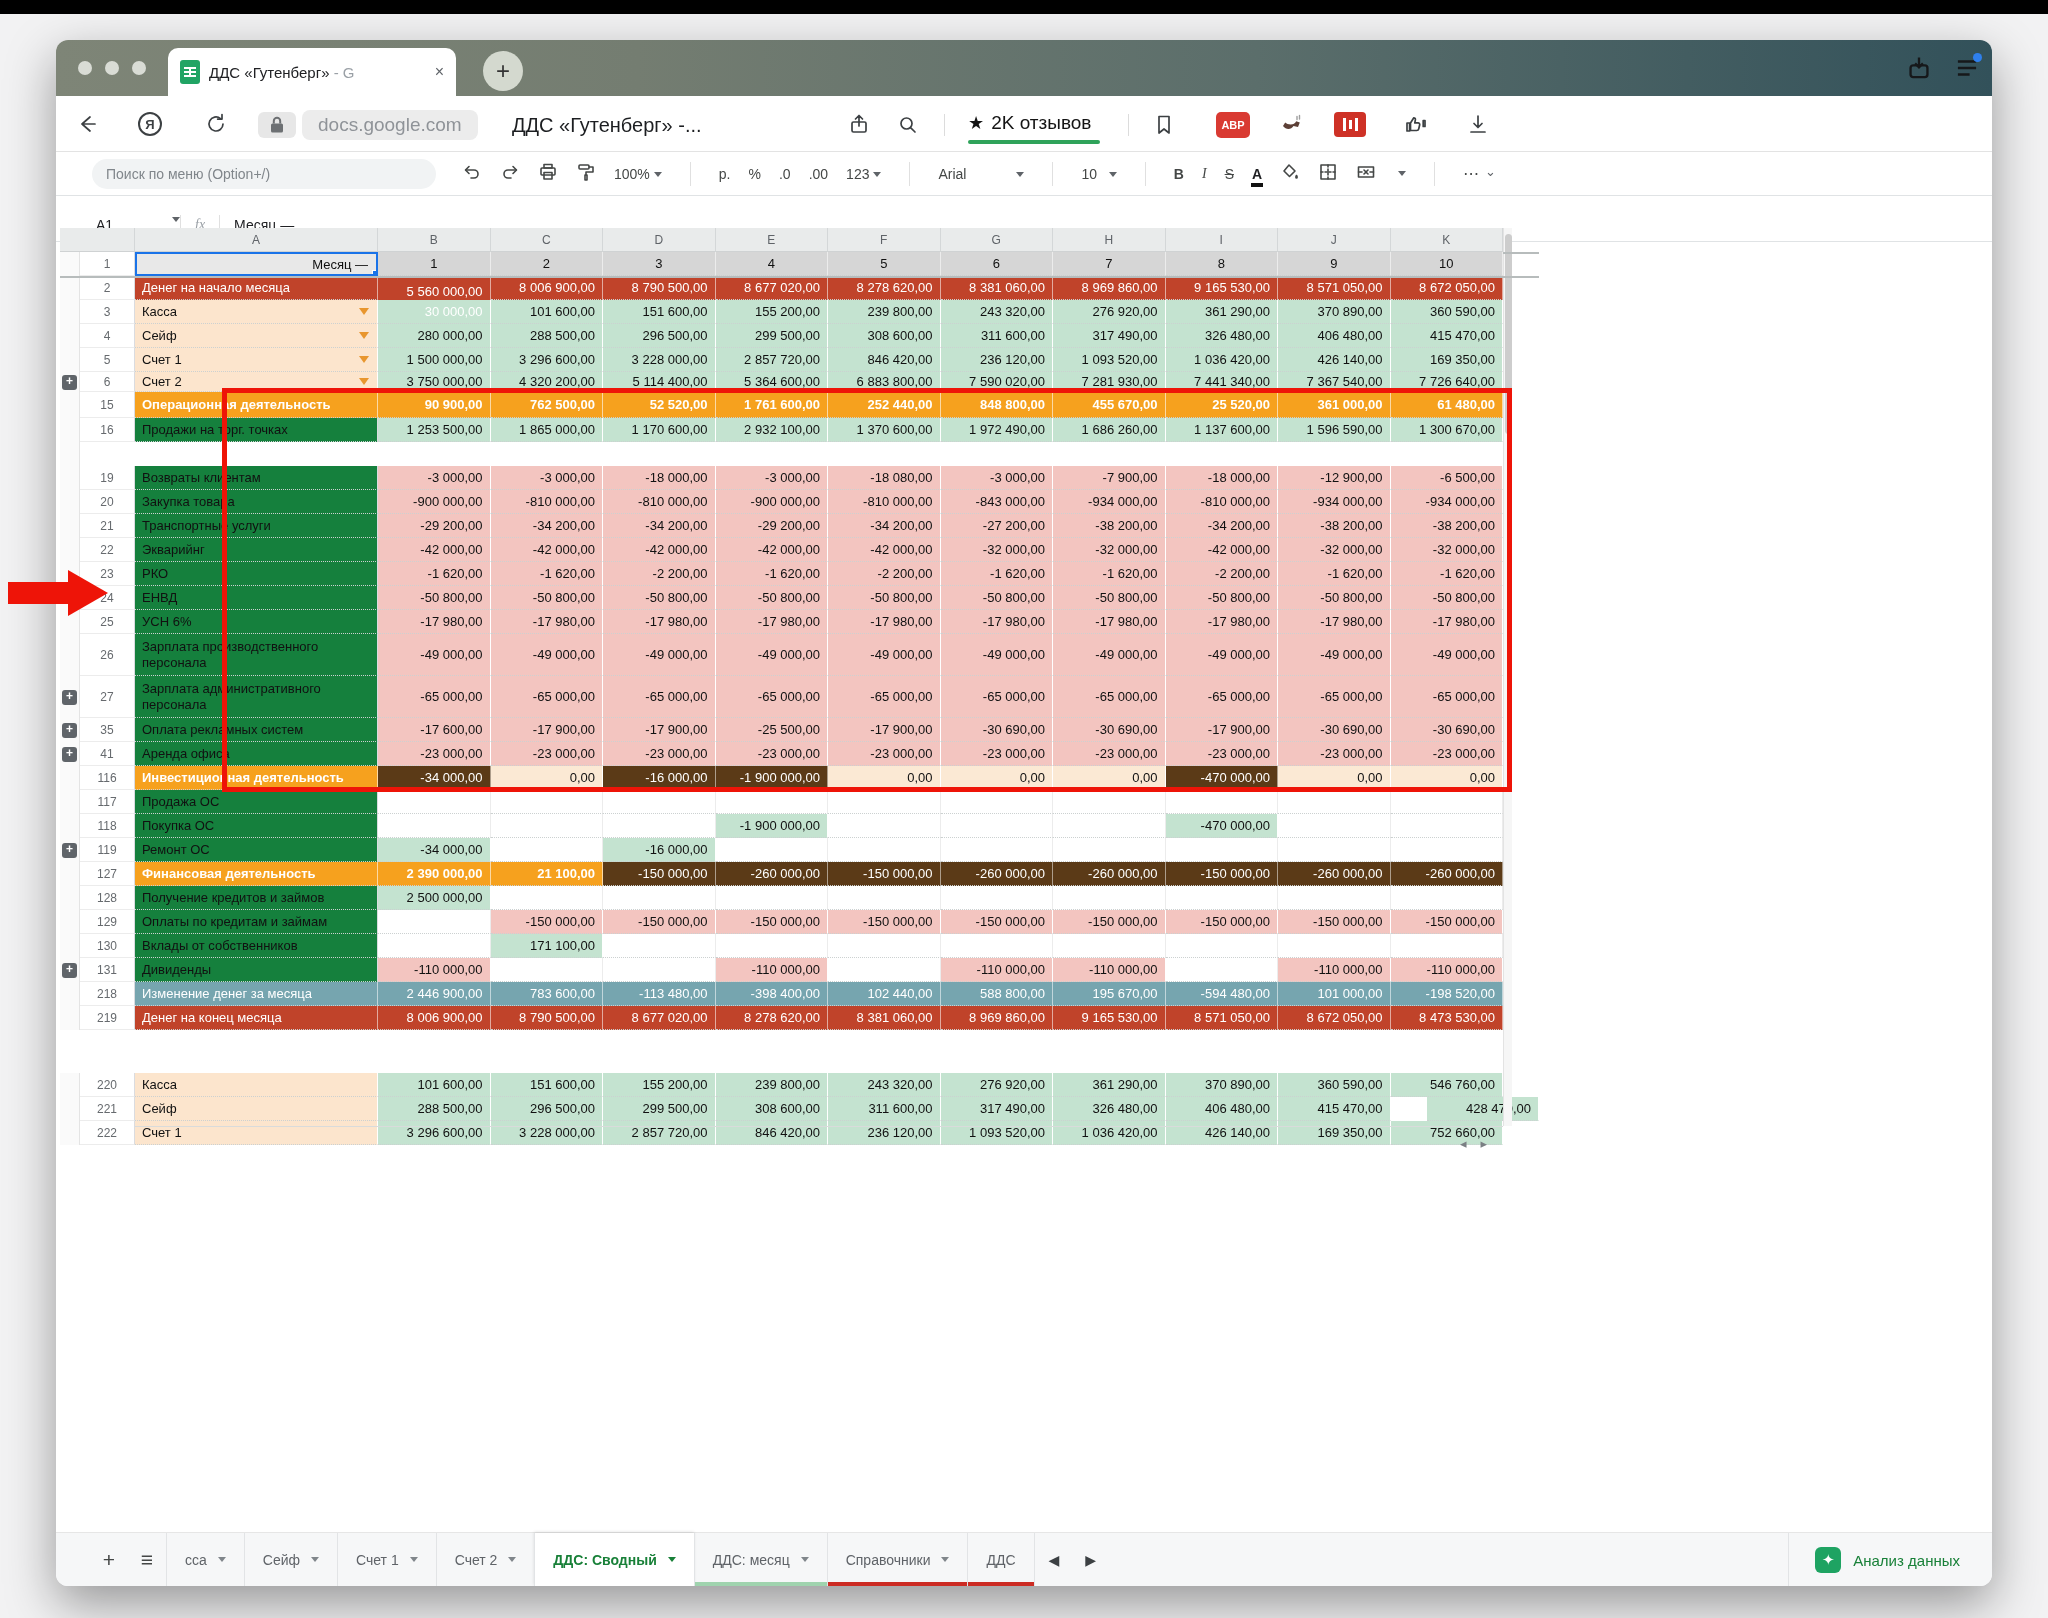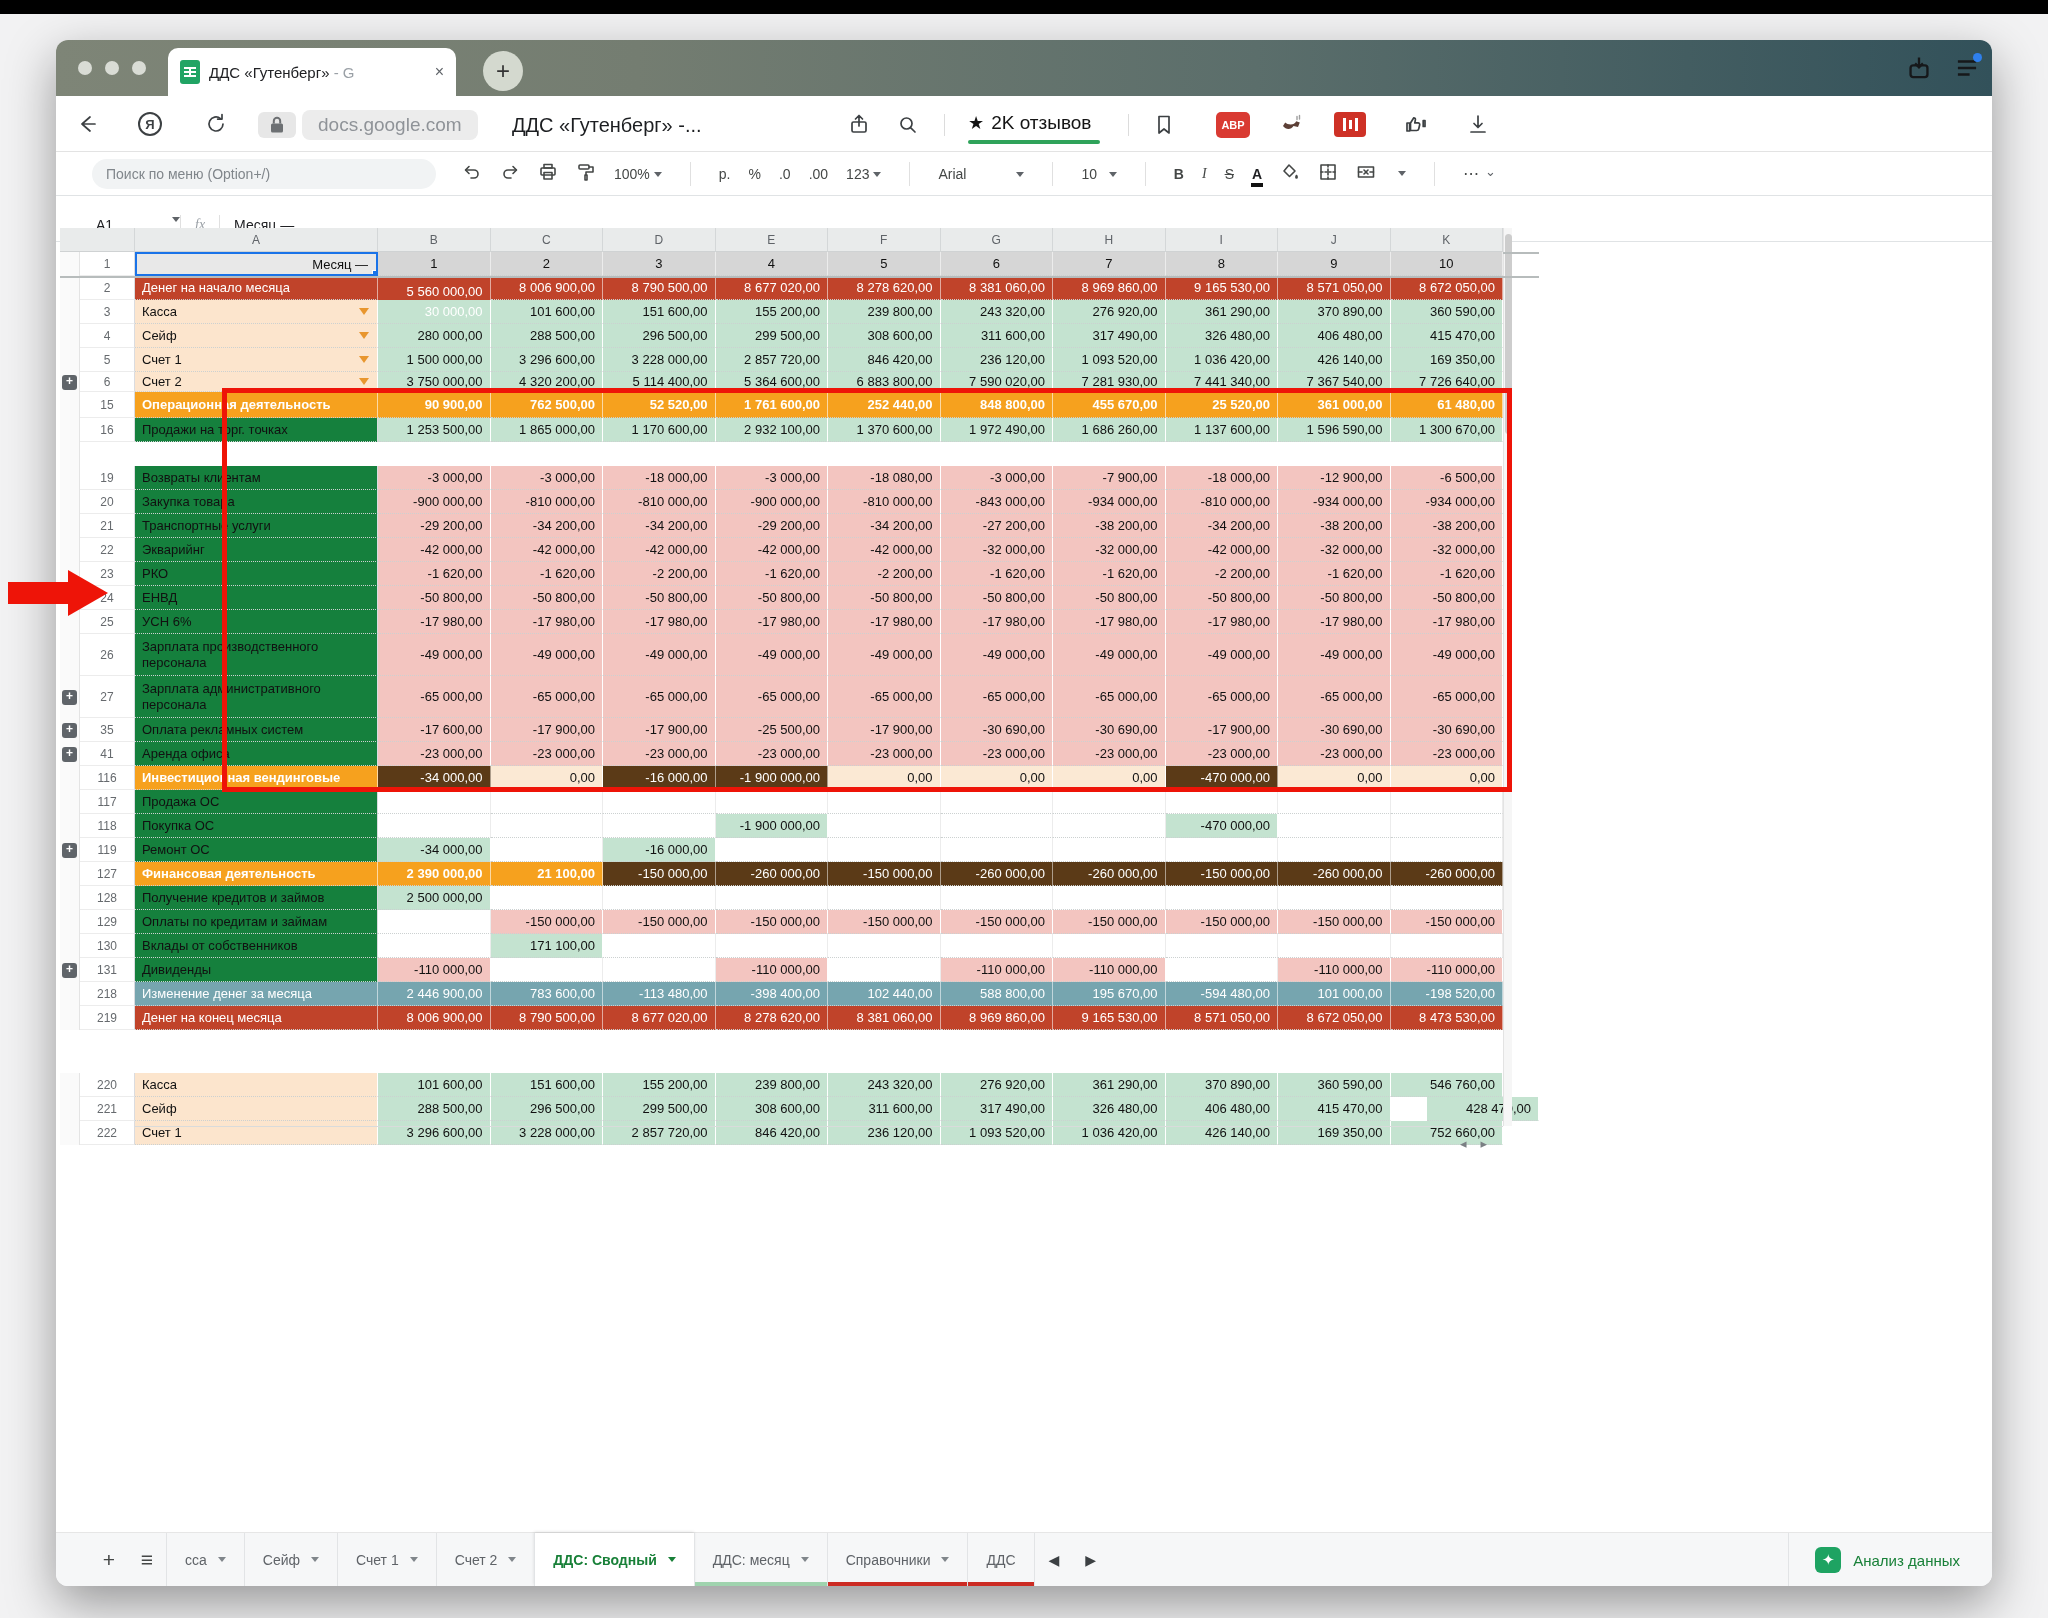--- a/index.html
+++ b/index.html
@@ -655,21 +655,21 @@
         <div class="gcell val bg-pink" style="height: 24px;">-23 000,00</div>
         <div class="gcell val bg-pink" style="height: 24px;">-23 000,00</div>
         <div class="gcell val bg-pink" style="height: 24px;">-23 000,00</div>
         <div class="gcell val bg-pink" style="height: 24px;">-23 000,00</div>
         <div class="gcell val bg-pink" style="height: 24px;">-23 000,00</div>
       </div>
       <div class="grow" style="height: 24px;">
         <div class="gcell gut" style="height: 24px;"></div>
         <div class="gcell rnum" style="height: 24px;">116</div>
         <div class="gcell lbl bg-orange" style="height: 24px; font-weight: bold;">
-          <span>Инвестиционная вендинговые</span>
+          <span>Инвестиционная деятельность</span>
         </div>
         <div class="gcell val bg-brown" style="height: 24px;">-34 000,00</div>
         <div class="gcell val bg-cream" style="height: 24px;">0,00</div>
         <div class="gcell val bg-brown" style="height: 24px;">-16 000,00</div>
         <div class="gcell val bg-brown" style="height: 24px;">-1 900 000,00</div>
         <div class="gcell val bg-cream" style="height: 24px;">0,00</div>
         <div class="gcell val bg-cream" style="height: 24px;">0,00</div>
         <div class="gcell val bg-cream" style="height: 24px;">0,00</div>
         <div class="gcell val bg-brown" style="height: 24px;">-470 000,00</div>
         <div class="gcell val bg-cream" style="height: 24px;">0,00</div>

